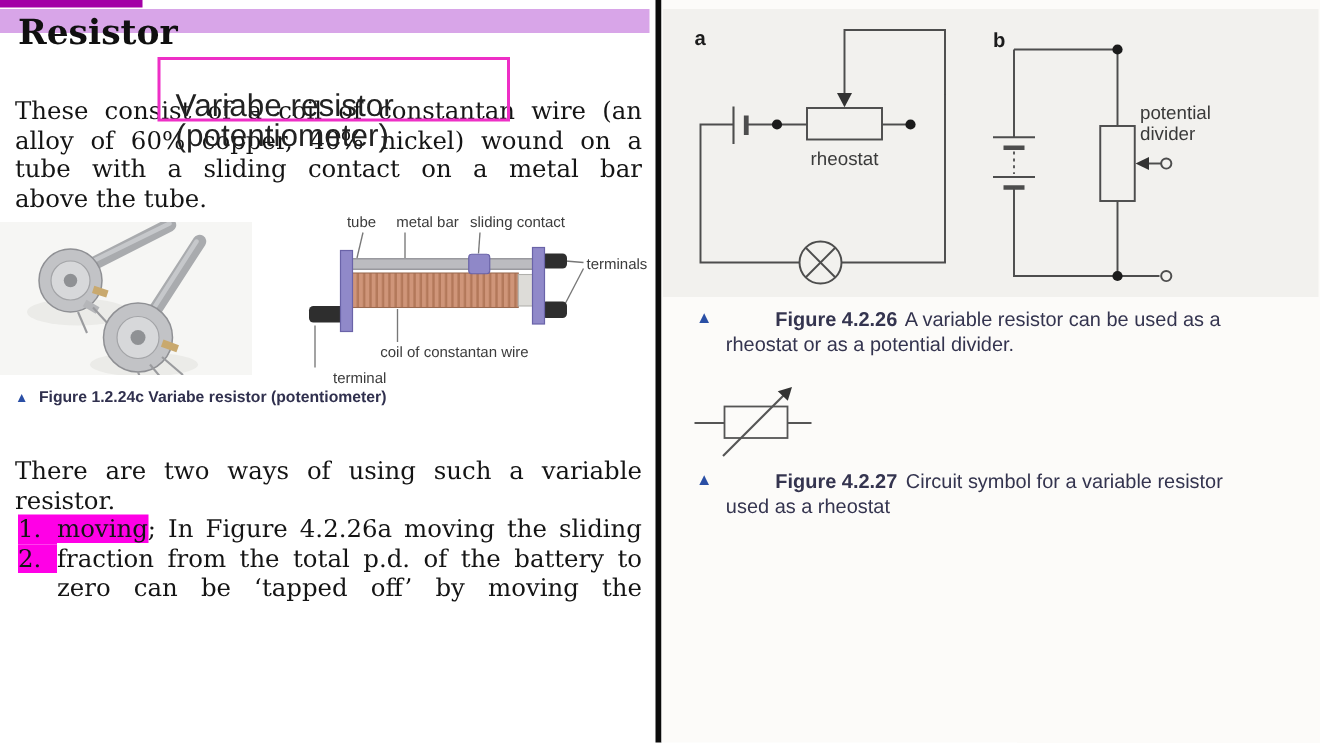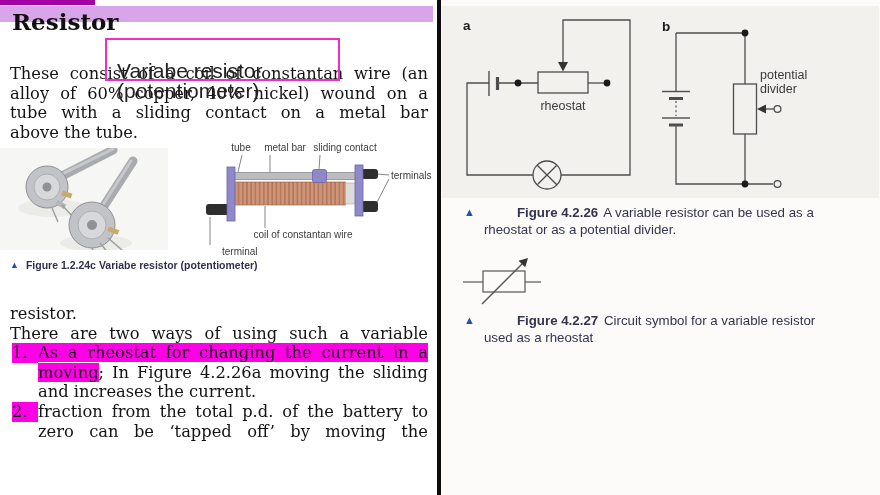--- a/index.html
+++ b/index.html
@@ -135,31 +135,29 @@
     <text class="dl" x="303" y="238" text-anchor="middle">coil of constantan wire</text>
     <text class="dl" x="222" y="255">terminal</text>
   </svg>
 
   <div id="caption-424c" class="small-cap">
     <span class="cap-marker">▲</span>
     <span><b>Figure 1.2.24c</b>&nbsp;<span>Variabe resistor (potentiometer)</span></span>
   </div>
 
   <div id="para2" class="serif-block">
+      <div class="tline j">There are two ways of using such a variable</div>
       <div class="tline">resistor.</div>
-      <div class="tline j">There are two ways of using such a variable</div>
     </div>
 
   <div id="usage-list" class="serif-block">
       <div class="lrow">
         <span class="lnum hl">1.</span>
         <div class="ltxt">
-          <div class="tline j"><span class="hl">As a rheostat for changing the current in a</span></div>
           <div class="tline j"><span class="hl">moving</span><span>; In Figure 4.2.26a moving the sliding</span></div>
-          <div class="tline"><span>and increases the current.</span></div>
         </div>
       </div>
       <div class="lrow">
         <span class="lnum hl">2.</span>
         <div class="ltxt">
           <div class="tline j"><span>fraction from the total p.d. of the battery to</span></div>
           <div class="tline j"><span>zero can be ‘tapped off’ by moving the</span></div>
         </div>
       </div>
     </div>

